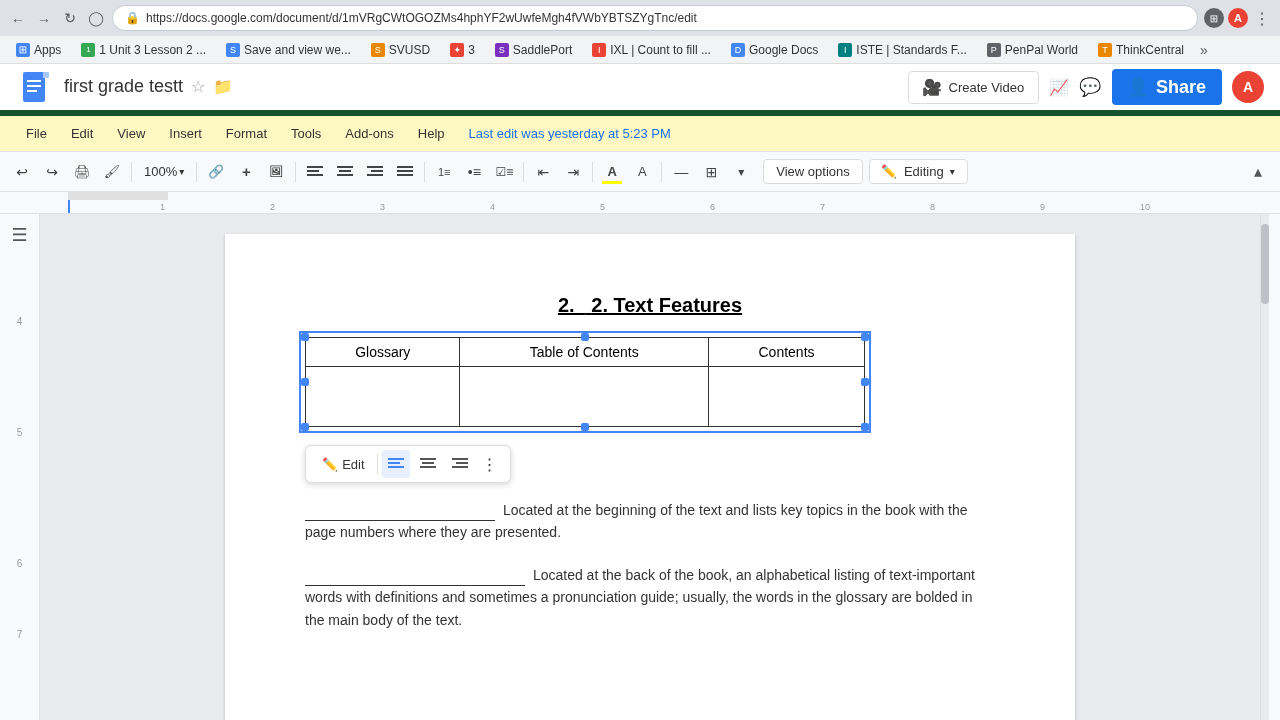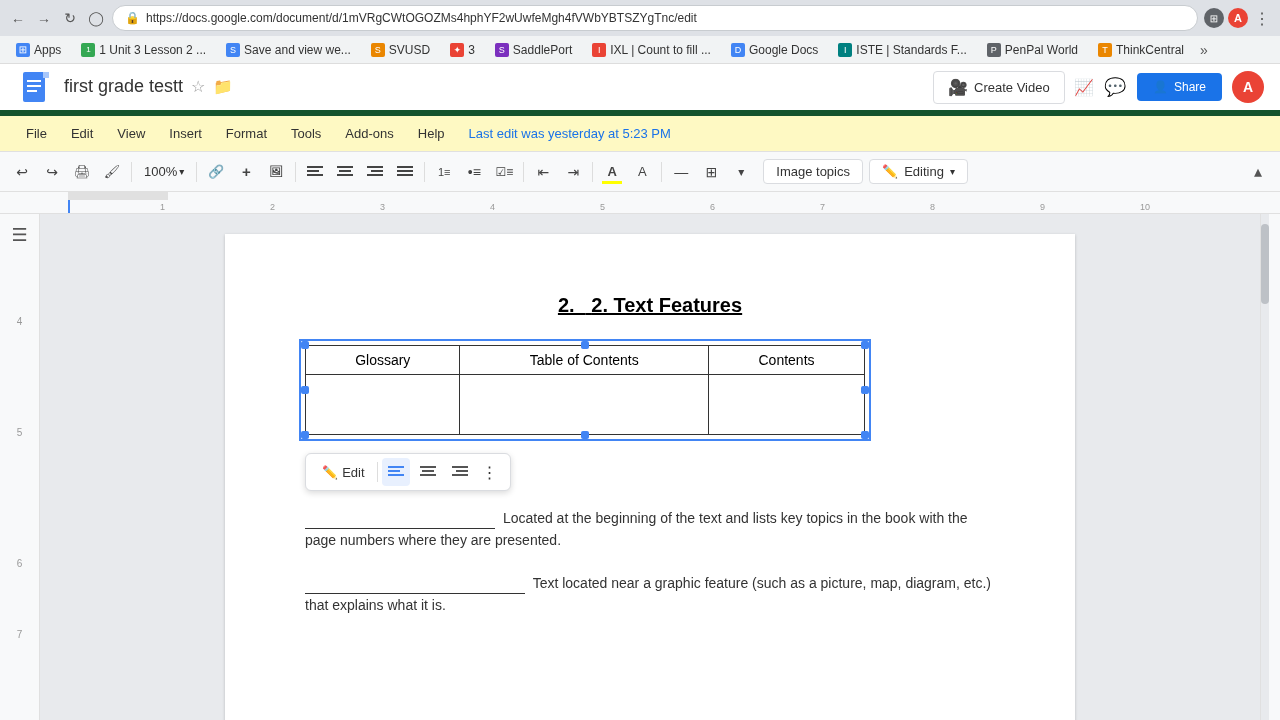--- a/index.html
+++ b/index.html
@@ -70,22 +70,22 @@
       display: flex; align-items: center; gap: 6px;
       border: 1px solid #dadce0; border-radius: 4px;
       padding: 6px 14px; cursor: pointer; background: white;
       font-size: 13px; color: #333;
     }
     .analytics-icon { font-size: 16px; color: #555; }
     .comment-icon { font-size: 18px; color: #555; cursor: pointer; }
     .share-btn {
       background: #1a73e8; color: white; border: none;
       border-radius: 4px; padding: 7px 16px; cursor: pointer;
-      font-size: 12px; display: flex; align-items: center; gap: 6px;
-      font-weight: 400;
+      font-size: 18px; display: flex; align-items: center; gap: 6px;
+      font-weight: 700;
     }
     .avatar { width: 32px; height: 32px; border-radius: 50%; background: #ea4335; display: flex; align-items: center; justify-content: center; color: white; font-size: 14px; font-weight: 600; }
 
     
     .menu-bar {
       background: #fef9c3;
       padding: 0 16px;
       display: flex;
       align-items: center;
       gap: 4px;
@@ -169,21 +169,21 @@
       padding: 60px 80px;
       position: relative;
     }
     .right-panel { width: 20px; background: #f8f9fa; border-left: 1px solid #e0e0e0; }
 
     
     .doc-heading {
       text-align: center;
       font-size: 20px;
       font-weight: bold;
-      margin-bottom: 28px;
+      margin-bottom: 20px;
       text-decoration: underline;
     }
 
     
     .table-container {
       position: relative;
       margin-bottom: 20px;
       border-radius: 19px;
     }
     .resize-handle {
@@ -435,21 +435,21 @@
   </button>
   <button class="toolbar-btn" style="font-size:13px;">A</button>
 
   <div class="toolbar-separator"></div>
 
   <button class="toolbar-btn" style="font-size:14px;">—</button>
   <button class="toolbar-btn" style="font-size:14px;">⊞</button>
   <button class="toolbar-btn" style="font-size:12px;">▾</button>
 
   <button class="image-options-btn">
-    <span>Image topics</span>
+    <span>View options</span>
   </button>
 
   <button class="editing-btn">
     <span style="font-size:13px;">✏️</span>
     <span>Editing</span>
     <span style="font-size:10px;">▾</span>
   </button>
 
   <button class="toolbar-btn toolbar-collapse" title="Collapse toolbar">▴</button>
 </div>
@@ -560,26 +560,26 @@
         <button class="float-btn" style="font-size:16px;padding:2px 4px;">⋮</button>
       </div>
 
       
       <div class="doc-para" style="margin-top:16px;">
         <span class="doc-blank" style="width:190px;"></span>
         <span>Located at the beginning of the text and lists key topics in the book with the page numbers where they are presented.</span>
       </div>
 
       
-
-      
       <div class="doc-para">
         <span class="doc-blank" style="width:220px;"></span>
-        <span>Text located near a graphic feature (such as a picture, map, diagram, etc.) that explains what it is.</span>
+        <span>Located at the back of the book, an alphabetical listing of text-important words with definitions and sometimes a pronunciation guide; usually, the words in the glossary are bolded in the main body of the text.</span>
       </div>
+
+      
 
     </div>
   </div>
 
   <div class="right-panel">
     <div style="width:8px;height:100%;background:#e8eaed;position:relative;">
       <div style="width:8px;height:80px;background:#bdc1c6;border-radius:4px;position:absolute;top:10px;"></div>
     </div>
   </div>
 </div>

